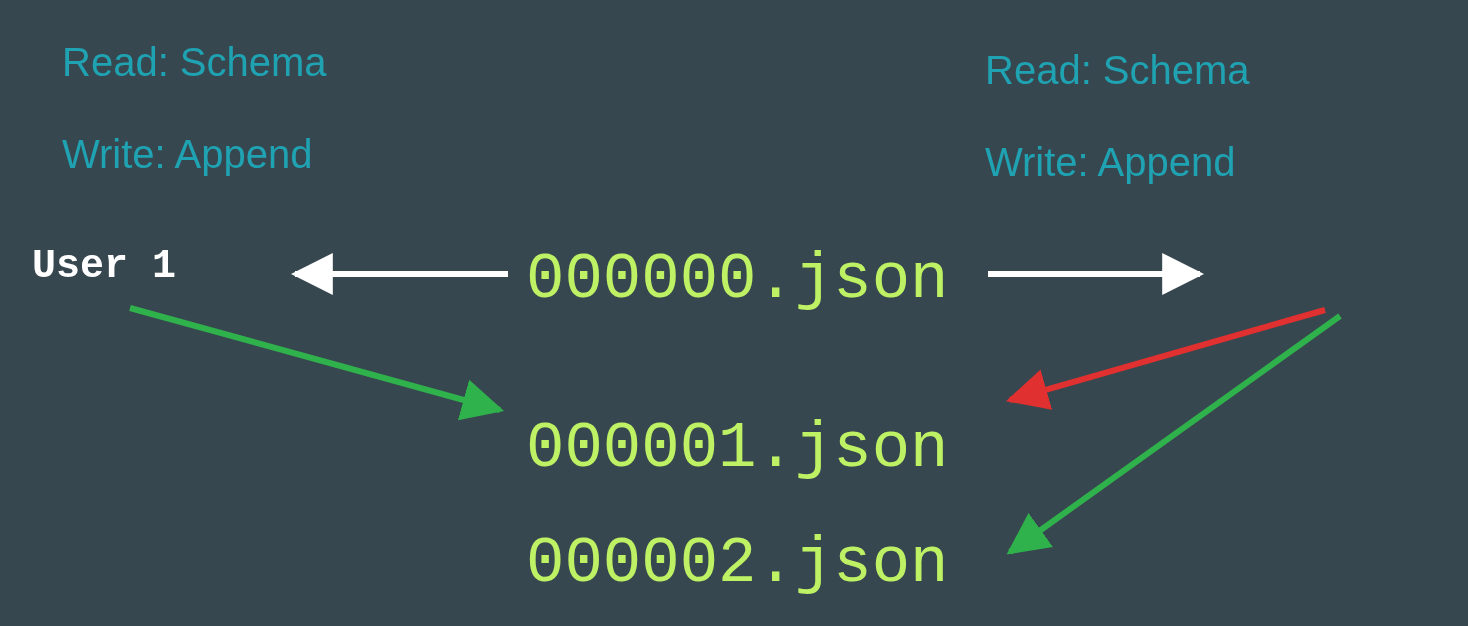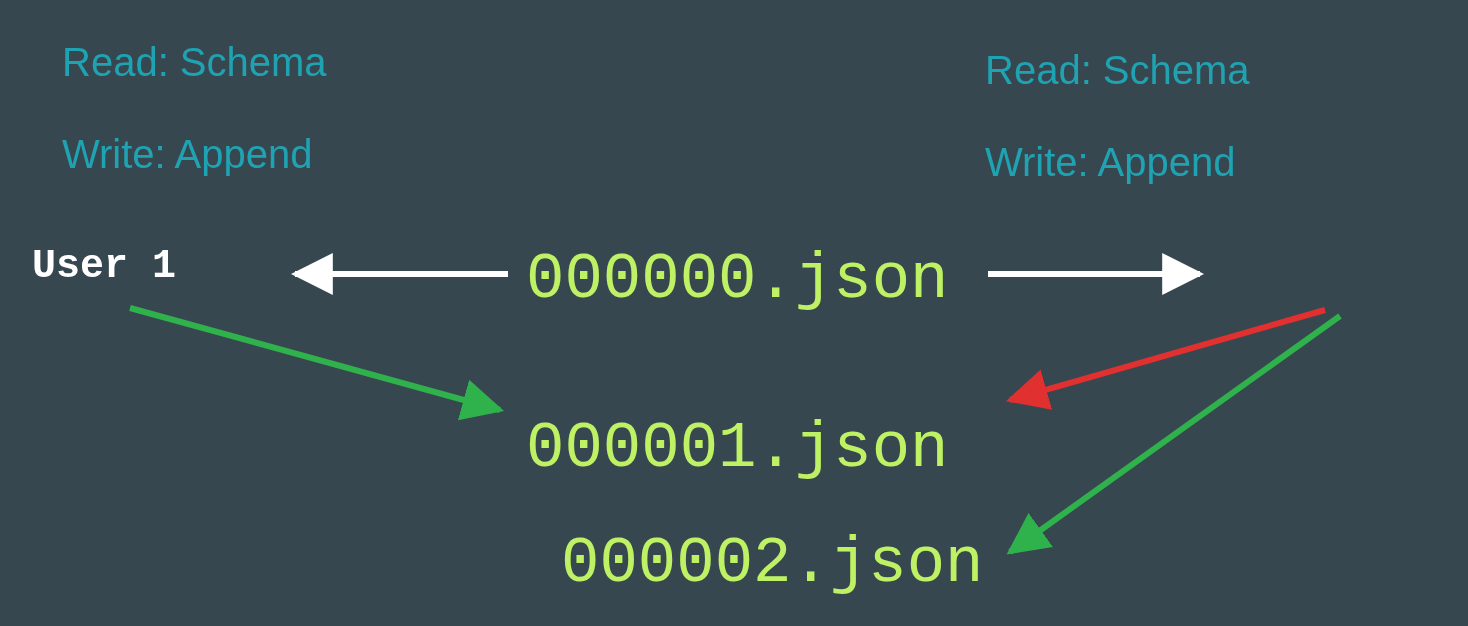--- a/index.html
+++ b/index.html
@@ -58,21 +58,21 @@
   <div class="perm" style="left:985px; top:48px;">Read: Schema</div>
   <div class="perm" style="left:985px; top:140px;">Write: Append</div>
 
   <div class="node" style="left:32px; top:244px;">User 1</div>
 
 
   <div class="file" style="left:526px; top:244px;">000000.json</div>
 
   <div class="file" style="left:526px; top:386px;margin-top:27px;">000001.json</div>
 
-  <div class="file" style="left:526px; top:528px;margin-left:35px;">000002.json</div>
+  <div class="file" style="left:526px; top:528px;">000002.json</div>
 
   <svg class="arrows">
     <defs>
       <marker id="head-white" viewBox="0 0 10 10" refX="9" refY="5" markerWidth="7" markerHeight="7" orient="auto-start-reverse">
         <path d="M 0 0 L 10 5 L 0 10 z" fill="#ffffff"></path>
       </marker>
       <marker id="head-green" viewBox="0 0 10 10" refX="9" refY="5" markerWidth="7" markerHeight="7" orient="auto-start-reverse">
         <path d="M 0 0 L 10 5 L 0 10 z" fill="#2fb24c"></path>
       </marker>
       <marker id="head-red" viewBox="0 0 10 10" refX="9" refY="5" markerWidth="7" markerHeight="7" orient="auto-start-reverse">

